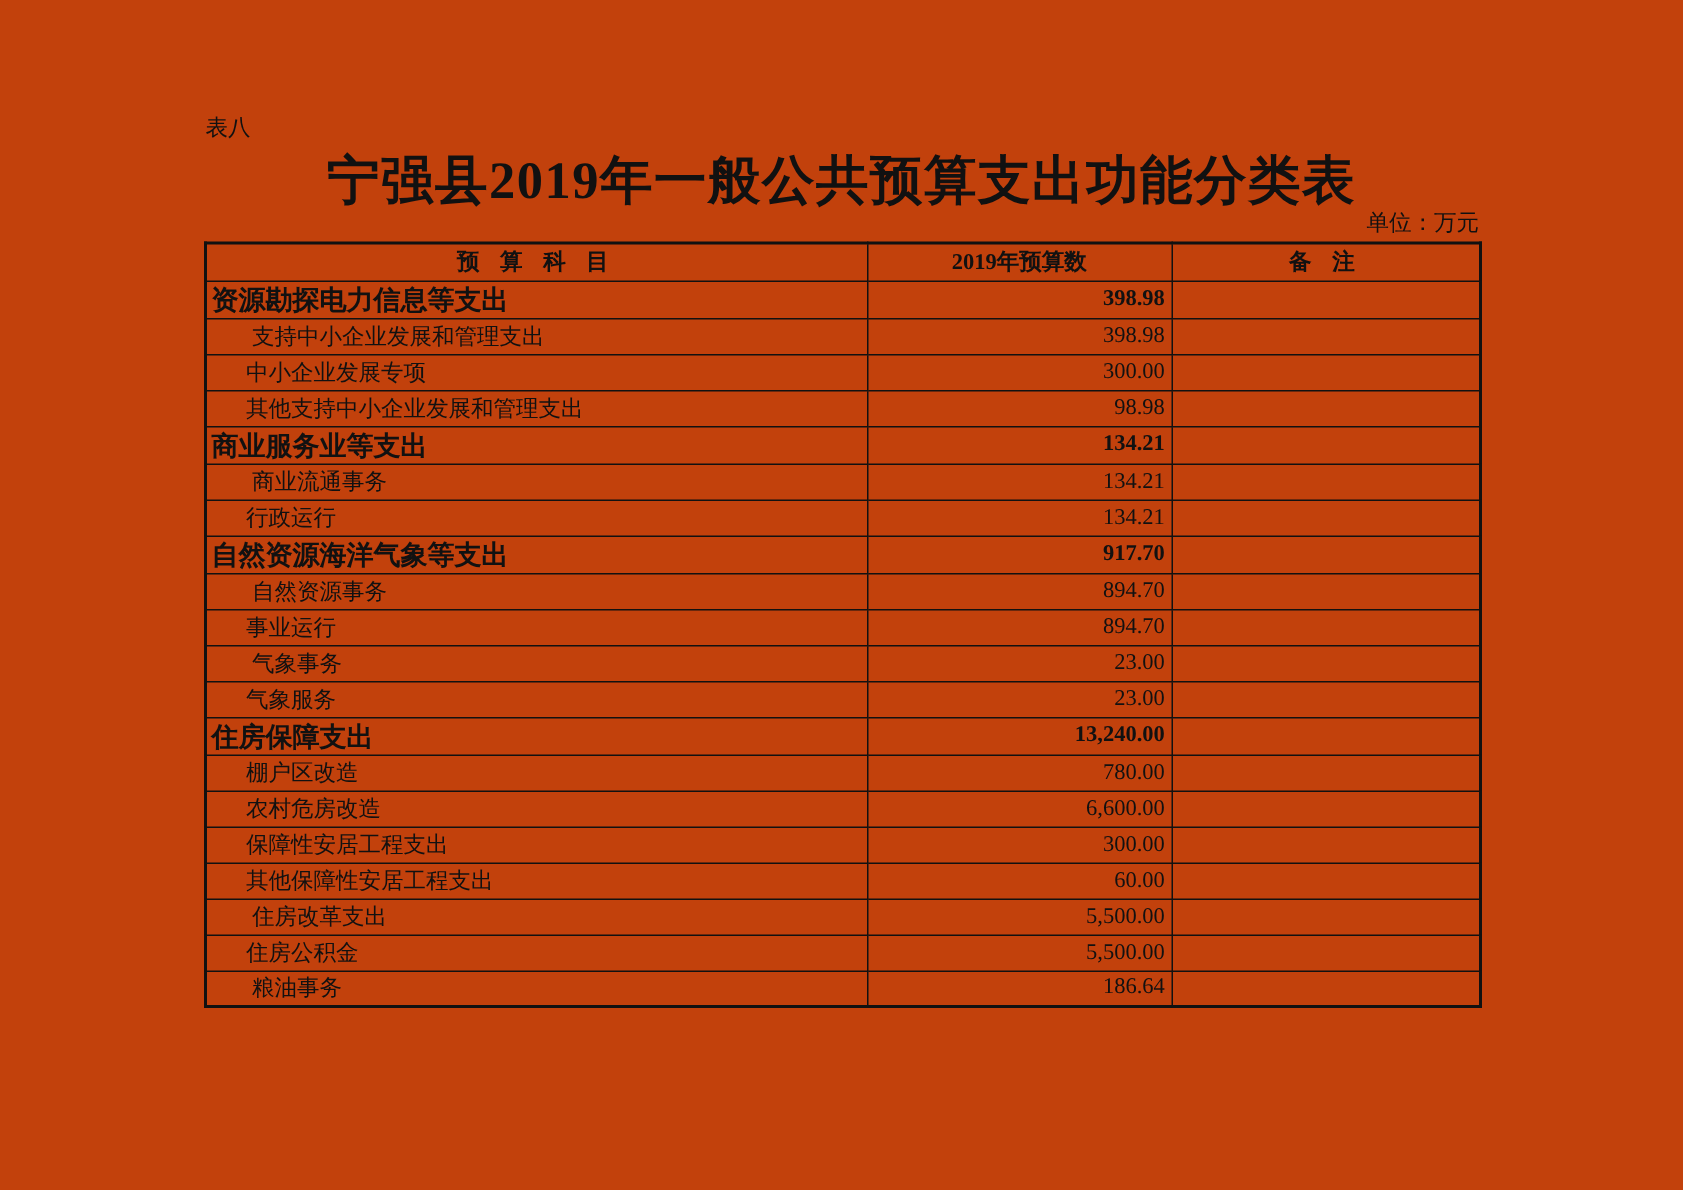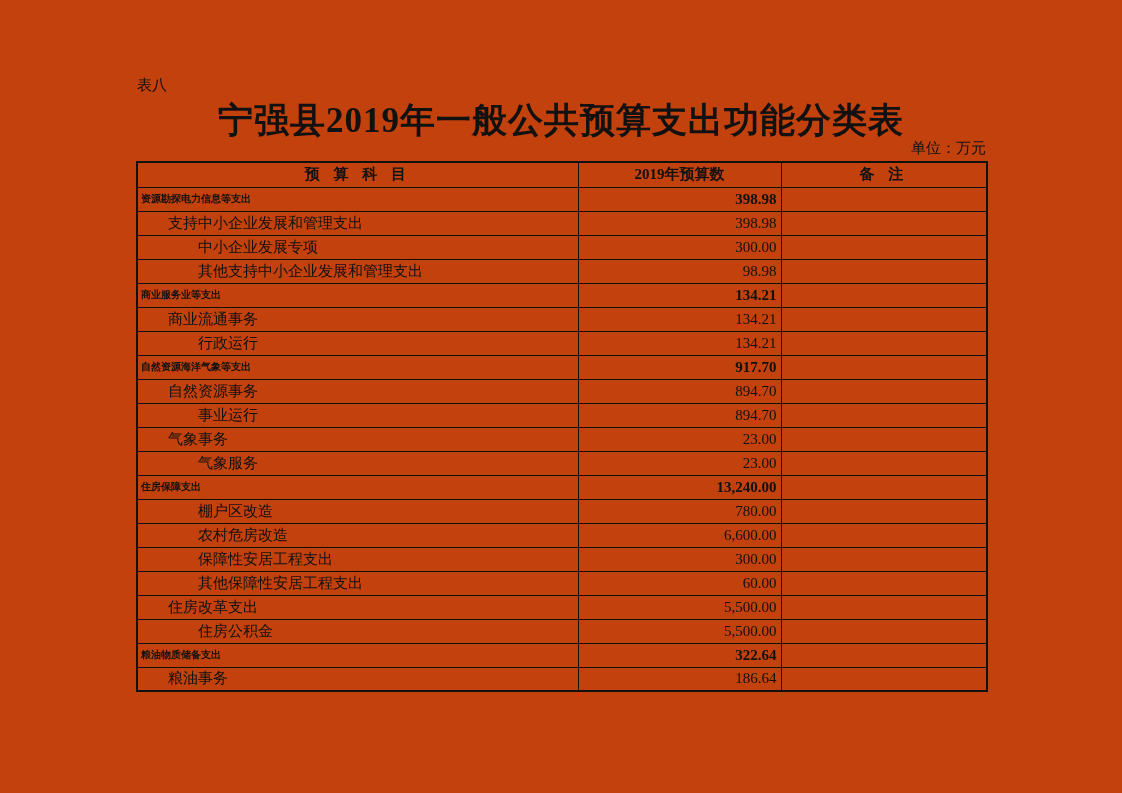--- a/index.html
+++ b/index.html
@@ -66,26 +66,26 @@
   table.budget td {
     height: 24px;
     font-size: 15px;
     vertical-align: middle;
   }
   .cell-subject { padding-left: 4px; }
   .cell-value   { text-align: right; padding-right: 4px; }
   .row-l0 .cell-subject {
     font-weight: 700;
     font-family: "DejaVu Sans", "Liberation Sans", sans-serif;
-    font-size: 10px;
+    font-size: 18px;
     padding-left: 3px;
   }
   .row-l0 .cell-value { font-weight: 700; }
   .row-l1 .cell-subject { padding-left: 30px; }
-  .row-l2 .cell-subject { padding-left: 60px; margin-left: 12px; }
+  .row-l2 .cell-subject { padding-left: 26px; margin-left: 12px; }
 </style>
 </head>
 <body>
 
 <div class="page">
 
   <div class="table-label">表八</div>
 
   <div class="doc-title">宁强县2019年一般公共预算支出功能分类表</div>
 
@@ -193,25 +193,20 @@
         <tr class="row-l1">
     <td class="cell-subject">住房改革支出</td>
     <td class="cell-value">5,500.00</td>
     <td class="cell-note"></td>
   </tr>
         <tr class="row-l2">
     <td class="cell-subject">住房公积金</td>
     <td class="cell-value">5,500.00</td>
     <td class="cell-note"></td>
   </tr>
-        <tr class="row-l0">
-    <td class="cell-subject">粮油物质储备支出</td>
-    <td class="cell-value">322.64</td>
-    <td class="cell-note"></td>
-  </tr>
         <tr class="row-l1">
     <td class="cell-subject">粮油事务</td>
     <td class="cell-value">186.64</td>
     <td class="cell-note"></td>
   </tr>
       </tbody>
   </table>
 
 </div>
 

